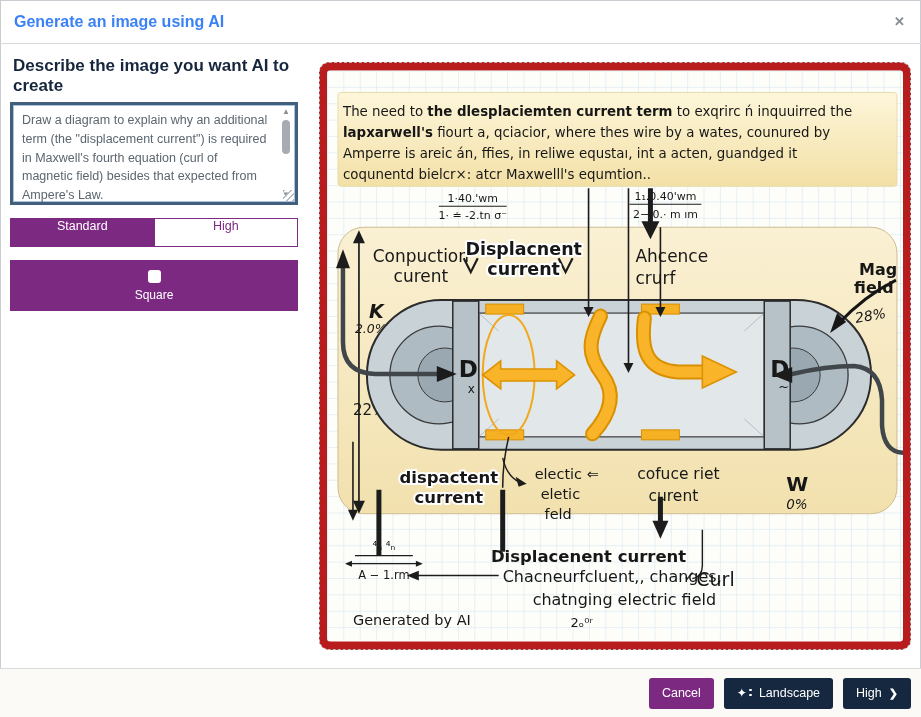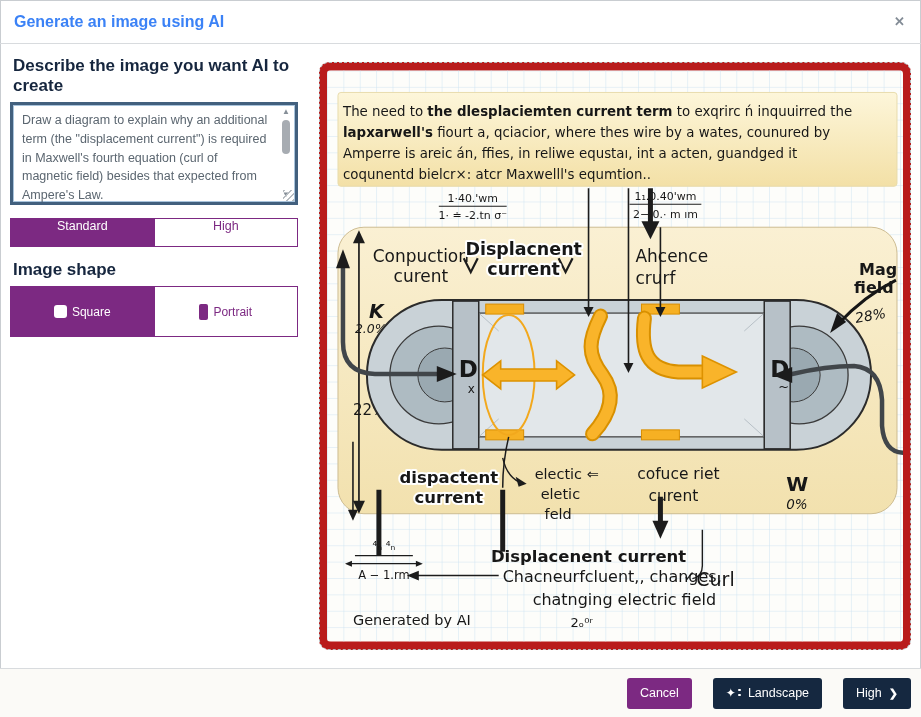--- a/index.html
+++ b/index.html
@@ -27,36 +27,36 @@
   .sc-arrow{font-size:8px;color:#868f98;line-height:10px;cursor:pointer}
   .sc-thumb{width:8px;height:34px;border-radius:4px;background:#a7acb2;margin-top:3px;cursor:pointer}
   .sc-spacer{flex:1}
   .grip{position:absolute;right:4px;bottom:4px;width:11px;height:11px;cursor:nwse-resize;
     background:repeating-linear-gradient(315deg,#b7bcc1 0 1.5px,transparent 1.5px 4.5px)}
   .seg{display:flex;border:1px solid #7c2982;height:27px;margin-bottom:13px}
   .seg-opt{flex:1;display:flex;align-items:flex-start;justify-content:center;
     font-size:12.5px;color:#7c2982;background:#fff;cursor:pointer}
   .seg-opt.selected{background:#7c2982;color:#fff}
   .shape-row{display:flex;border:1px solid #7c2982;height:49px}
-  .shape-opt{flex:1;display:flex;flex-direction:row;align-items:center;justify-content:center;
+  .shape-opt{flex:1;display:flex;flex-direction:column;align-items:center;justify-content:center;
     gap:5px;font-size:12px;color:#7c2982;background:#fff;cursor:pointer;border-left:1px solid #7c2982}
   .shape-opt:first-child{border-left:none}
   .shape-opt.selected{background:#7c2982;color:#fff}
   .ic-square{width:13px;height:13px;border-radius:3px;background:#7c2982}
   .ic-landscape{width:16px;height:9px;border-radius:2px;background:#7c2982}
   .ic-portrait{width:9px;height:16px;border-radius:2px;background:#7c2982}
   .shape-opt.selected .shp-ic{background:#fff}
   
   .preview{position:absolute;left:319px;top:62px;width:592px;height:588px;box-sizing:border-box;
     border:1px dashed #b7bbbf;border-radius:10px;padding:7px;background:#b91c1c}
   .preview svg{display:block;border-radius:4px}
   
   .ftr{position:absolute;left:0;right:0;bottom:0;height:49px;background:#fbfaf7;
     border-top:1px solid #d8dbde;display:flex;align-items:center;justify-content:flex-end;
-    gap:21px;padding-right:10px;box-sizing:border-box}
+    gap:10px;padding-right:10px;box-sizing:border-box}
   .btn{height:31px;padding:0 13px;display:inline-flex;align-items:center;gap:7px;
     font-family:"Liberation Sans",sans-serif;font-size:12.5px;color:#fff;border:none;
     border-radius:3px;cursor:pointer}
   .btn-cancel{background:#7c2982}
   .btn-dark{background:#152840}
   .spark-icon{display:inline-flex;align-items:center;font-size:12px;line-height:1}
   .spark-dots{display:inline-block;width:2.5px;height:2.5px;border-radius:50%;background:#fff;
     box-shadow:0 -5px 0 #fff;margin-left:2.5px;transform:translateY(2px)}
   .chev{font-size:11px;font-weight:bold}
   
@@ -86,29 +86,24 @@
 
   <div class="seg">
     <div class="seg-opt selected">
       <span>Standard</span>
     </div>
     <div class="seg-opt" style="border-left:1px solid #7c2982">
       <span>High</span>
     </div>
   </div>
 
-  <div class="fld-label">Image shape</div>
   <div class="shape-row">
     <div class="shape-opt selected">
       <span class="shp-ic ic-square"></span>
       <span>Square</span>
-    </div>
-    <div class="shape-opt">
-      <span class="shp-ic ic-portrait"></span>
-      <span>Portrait</span>
     </div>
   </div>
 </div>
 
 <div class="preview">
 <svg width="576" height="572" viewBox="0 0 577 572" xmlns="http://www.w3.org/2000/svg">
   <defs>
     <pattern id="grid" width="16.4" height="16.4" patternUnits="userSpaceOnUse">
       <path d="M16.4 0H0V16.4" fill="none" stroke="#cfe4f2" stroke-width="1"></path>
     </pattern>

